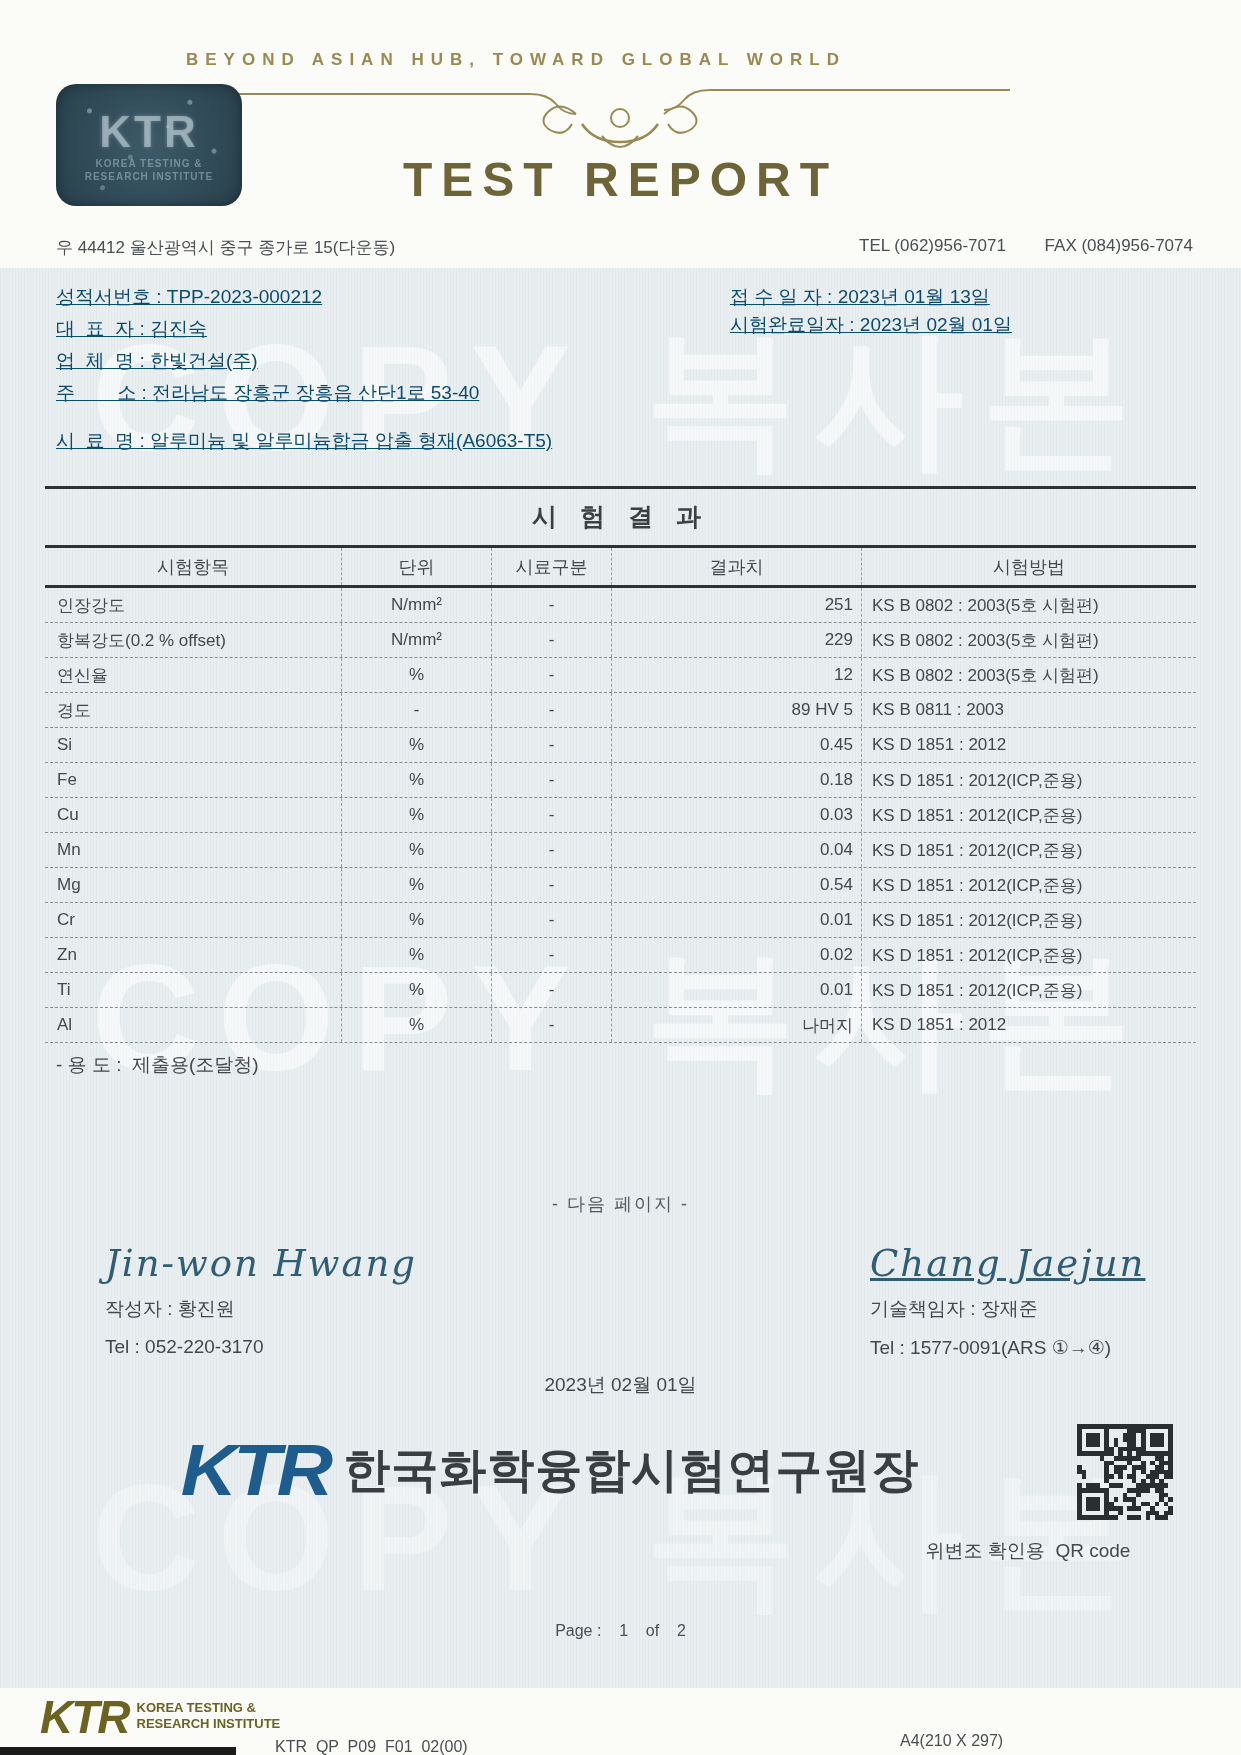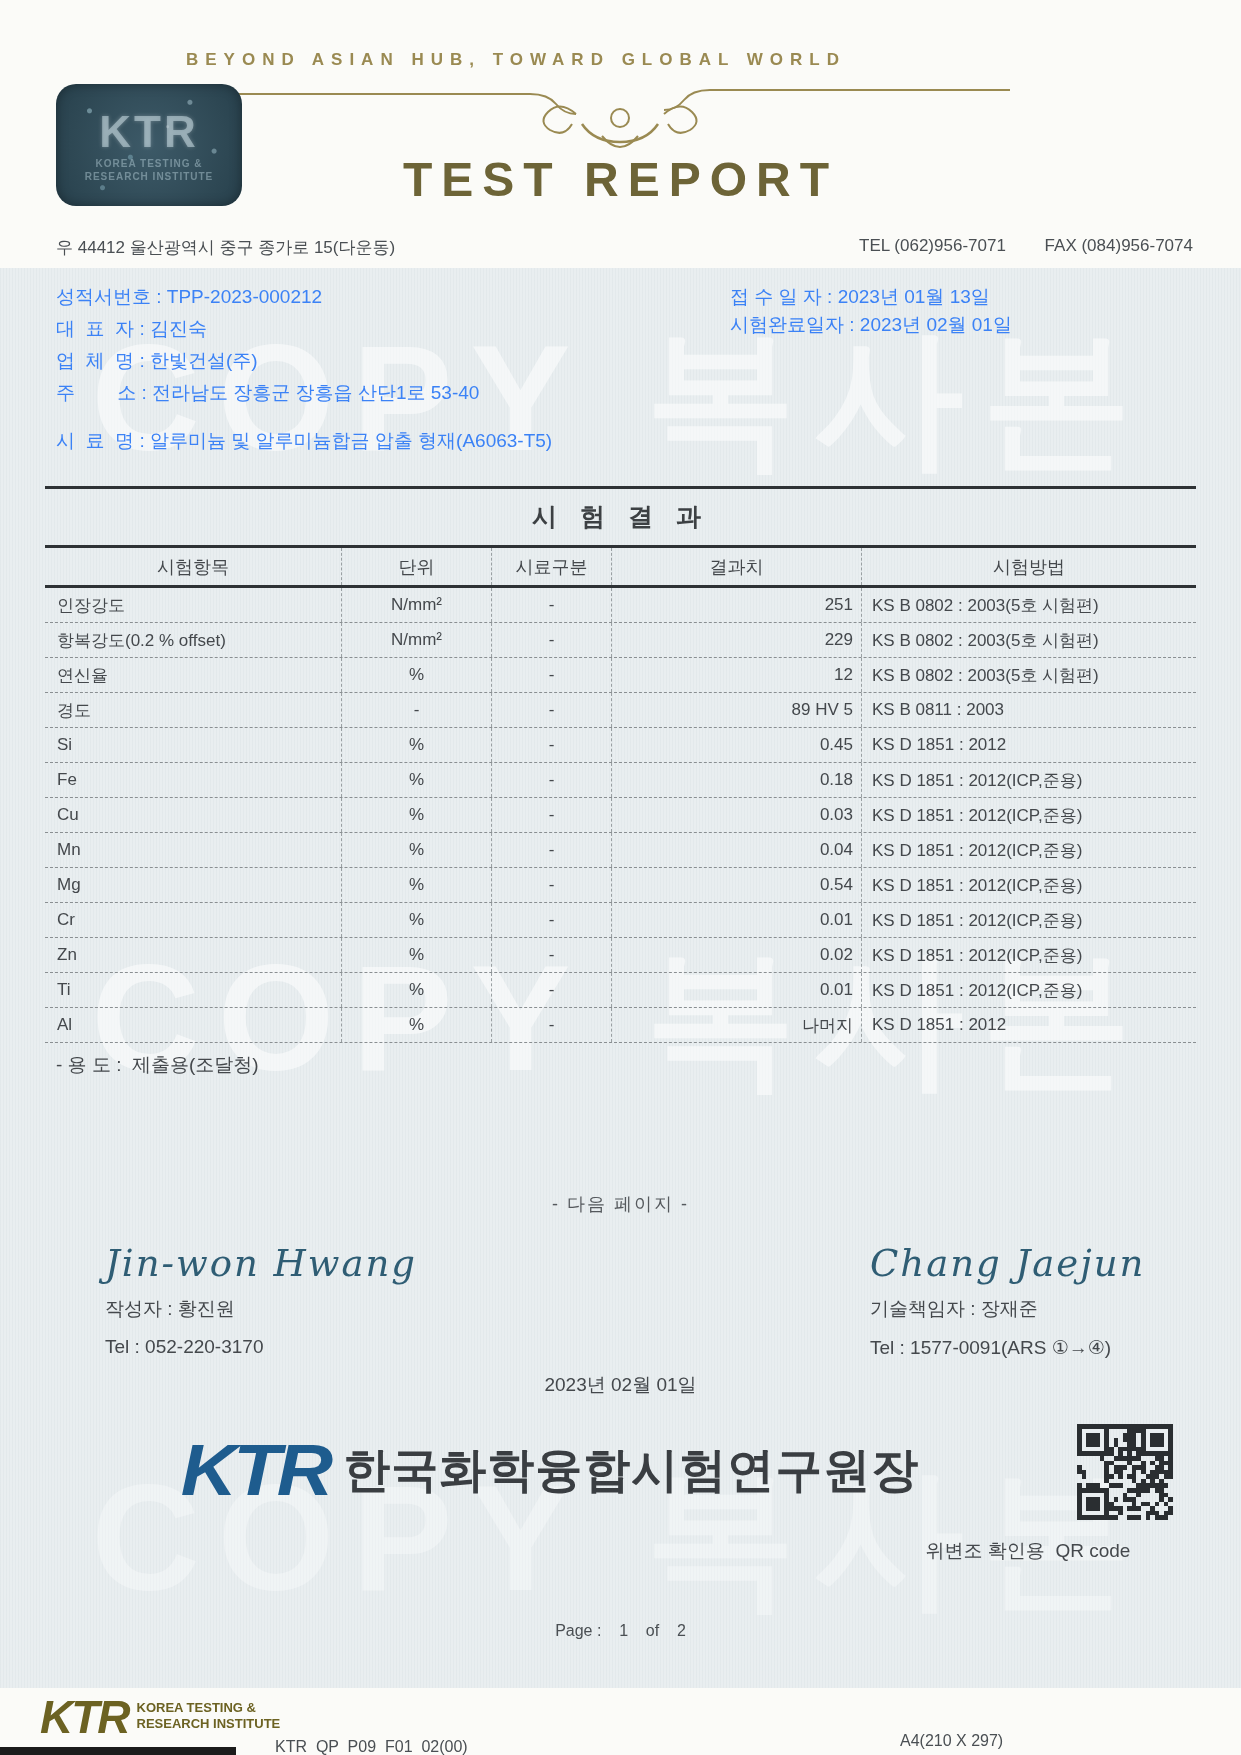--- a/index.html
+++ b/index.html
@@ -48,21 +48,21 @@
       repeating-linear-gradient(90deg, rgba(90,120,130,.045) 0 1px, transparent 1px 3px),
       #e9eef0;
   }
   .watermark{
     position:absolute;left:0;width:1241px;text-align:center;
     font-size:150px;font-weight:bold;letter-spacing:18px;
     color:rgba(255,255,255,.55);pointer-events:none;
   }
 
   
-  .info{font-size:19px;color:#3b82f6;}
+  .info{font-size:19px;color:#0c4a6e;text-decoration:underline;}
   .rule-heavy{left:45px;width:1151px;height:3px;background:#2e3235;}
 
   
   .tbl-title{
     left:0;top:500px;width:1241px;text-align:center;
     font-size:25px;font-weight:bold;letter-spacing:8px;color:#3c4043;
   }
   .tbl{left:45px;top:545px;width:1151px;border-top:3px solid #2e3235;}
   .trow{display:flex;width:1151px;box-sizing:border-box;}
   .thead{height:40px;border-bottom:3px solid #2e3235;font-size:18px;}
@@ -268,21 +268,21 @@
     </div>
   </div>
   </div>
 
   <div class="abs usage pre">- 용 도 :  제출용(조달청)</div>
   <div class="abs nextpage">- 다음 페이지 -</div>
 
   <div class="abs sig-script" style="left:105px;top:1242px;">Jin-won Hwang</div>
   <div class="abs sig-line" style="left:105px;top:1296px;">작성자 : 황진원</div>
   <div class="abs sig-line" style="left:105px;top:1336px;">Tel : 052-220-3170</div>
-  <div class="abs sig-script" style="left:870px;top:1242px;">Chang Jaejun</div>
+  <div class="abs sig-script" style="left:870px;top:1242px;text-decoration:underline;">Chang Jaejun</div>
   <div class="abs sig-line" style="left:870px;top:1296px;">기술책임자 : 장재준</div>
   <div class="abs sig-line" style="left:870px;top:1336px;">Tel : 1577-0091(ARS ①→④)</div>
 
   <div class="abs issue-date">2023년 02월 01일</div>
   <div class="abs org-row">
     <span class="org-ktr">KTR</span><span class="org-name">한국화학융합시험연구원장</span>
   </div>
   <svg class="abs qr" viewBox="0 0 21 21" shape-rendering="crispEdges">
       <rect x="7" y="0" width="1" height="1" fill="#2a2e31"></rect>
       <rect x="8" y="0" width="1" height="1" fill="#2a2e31"></rect>

